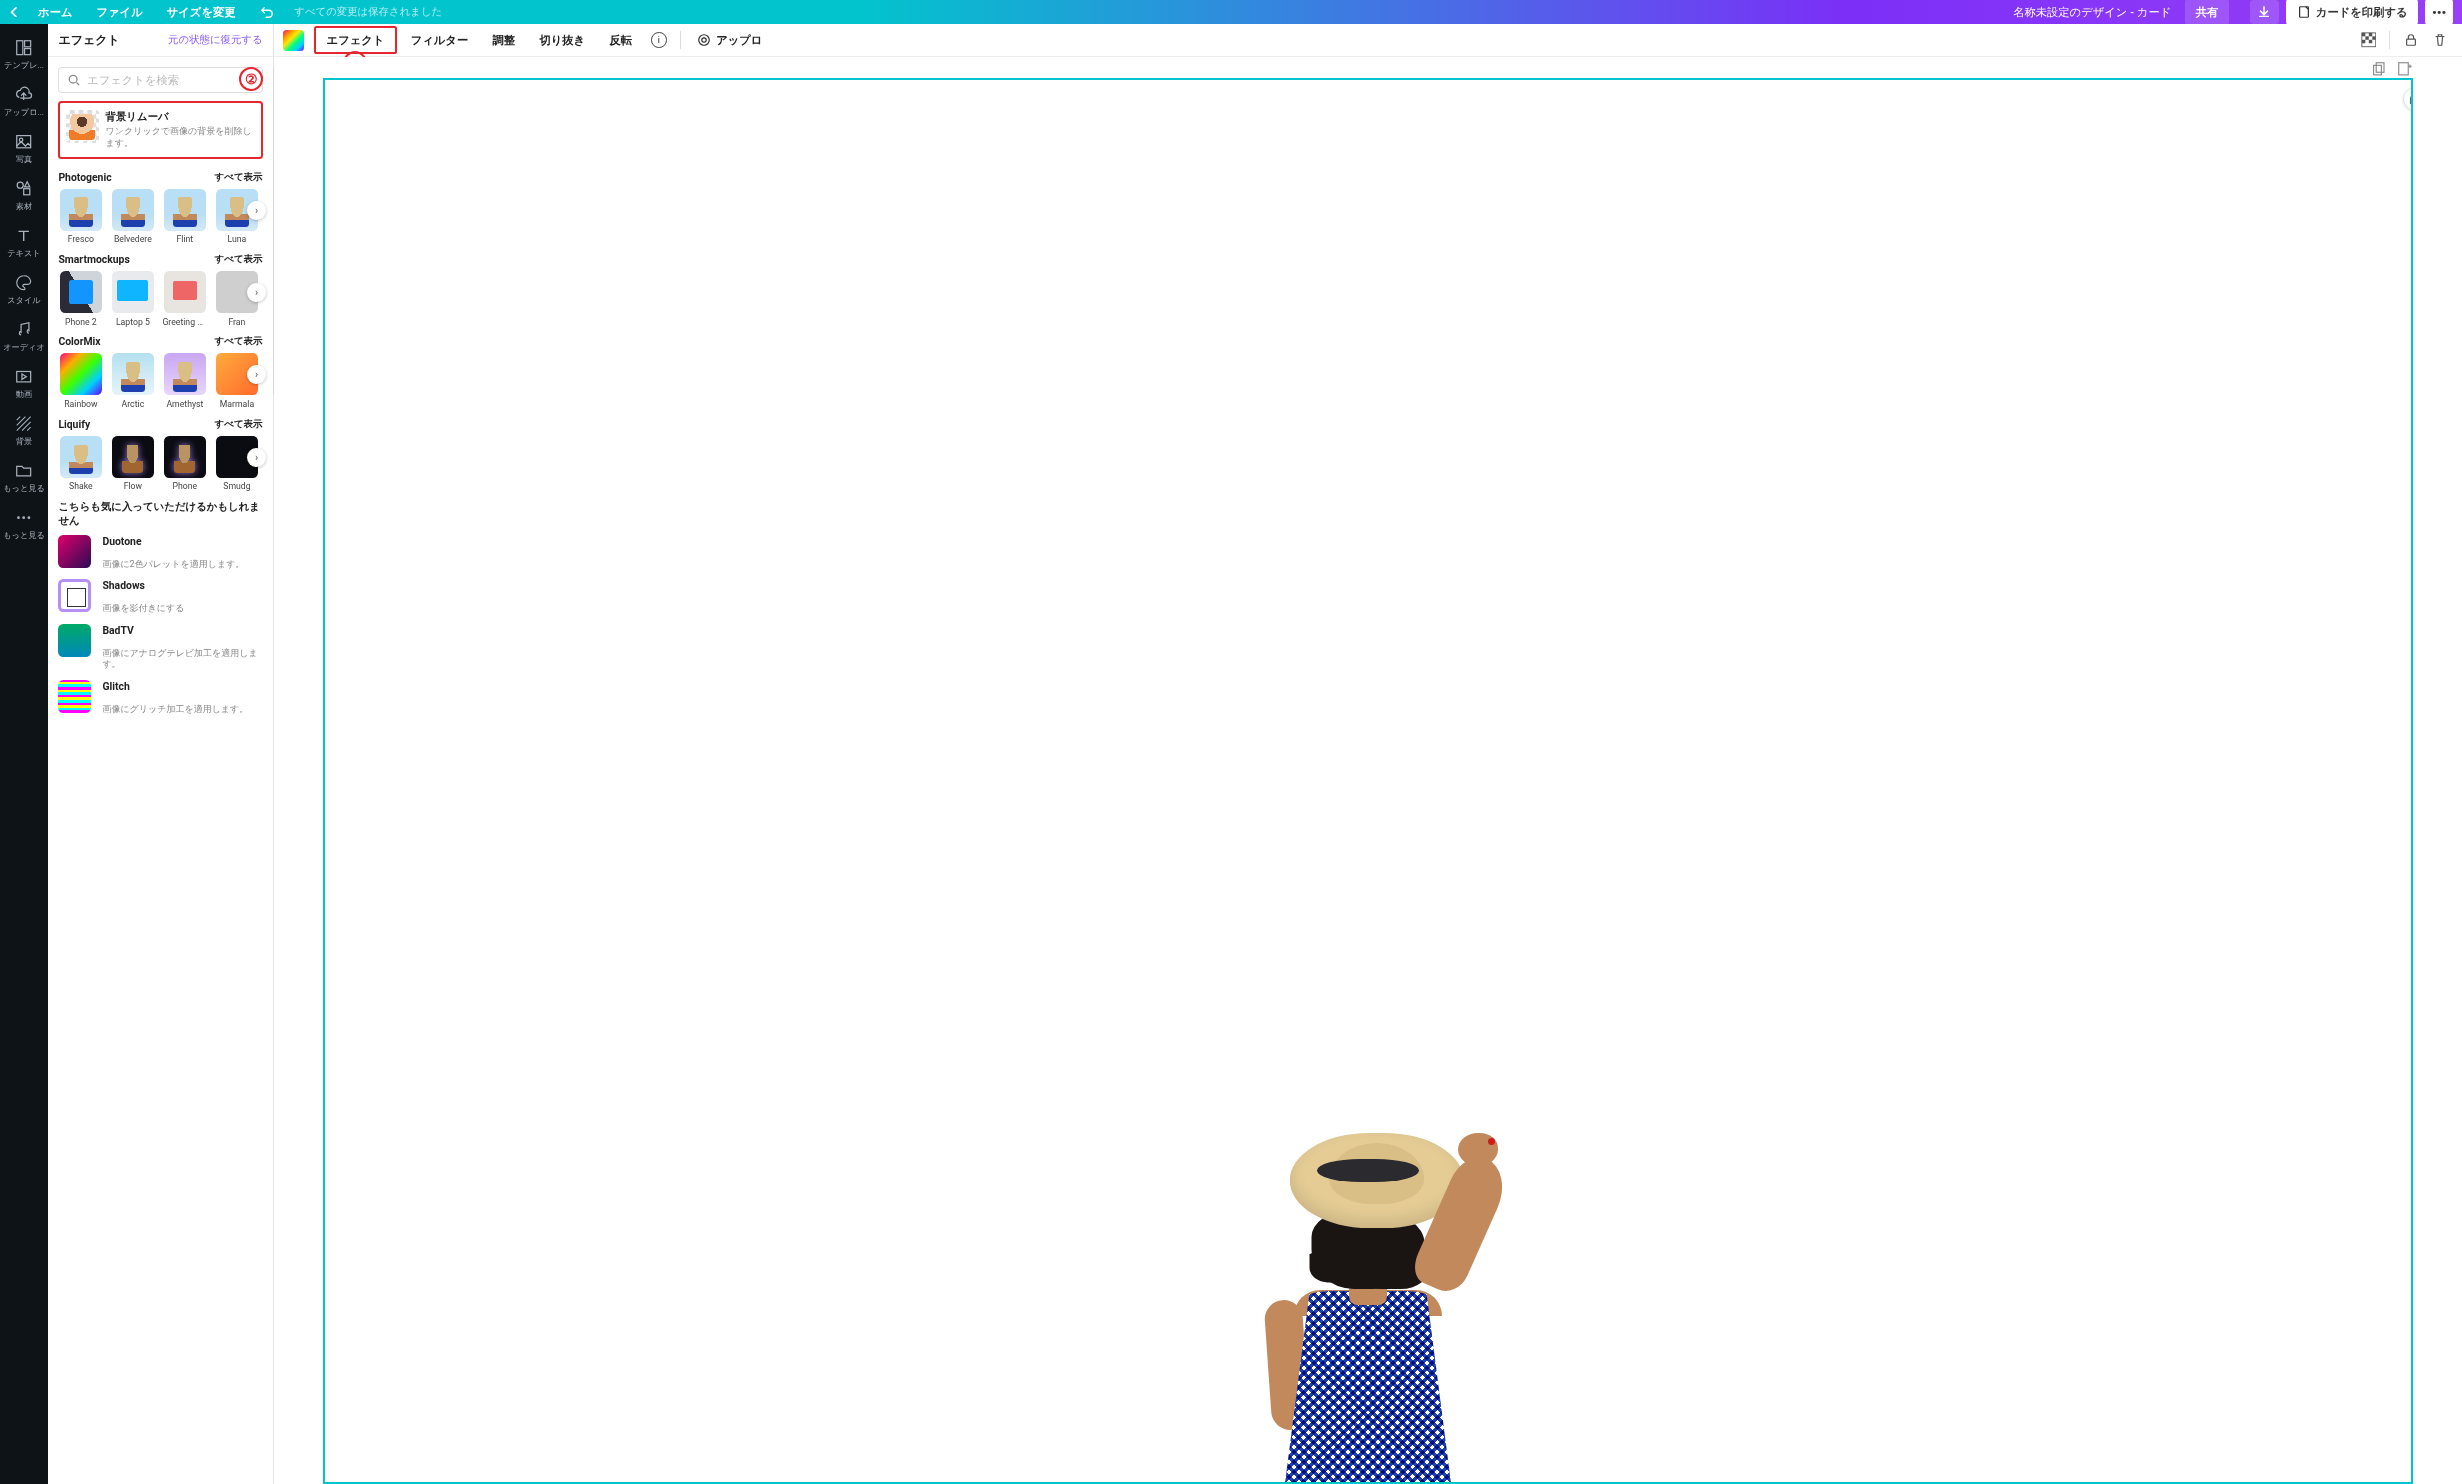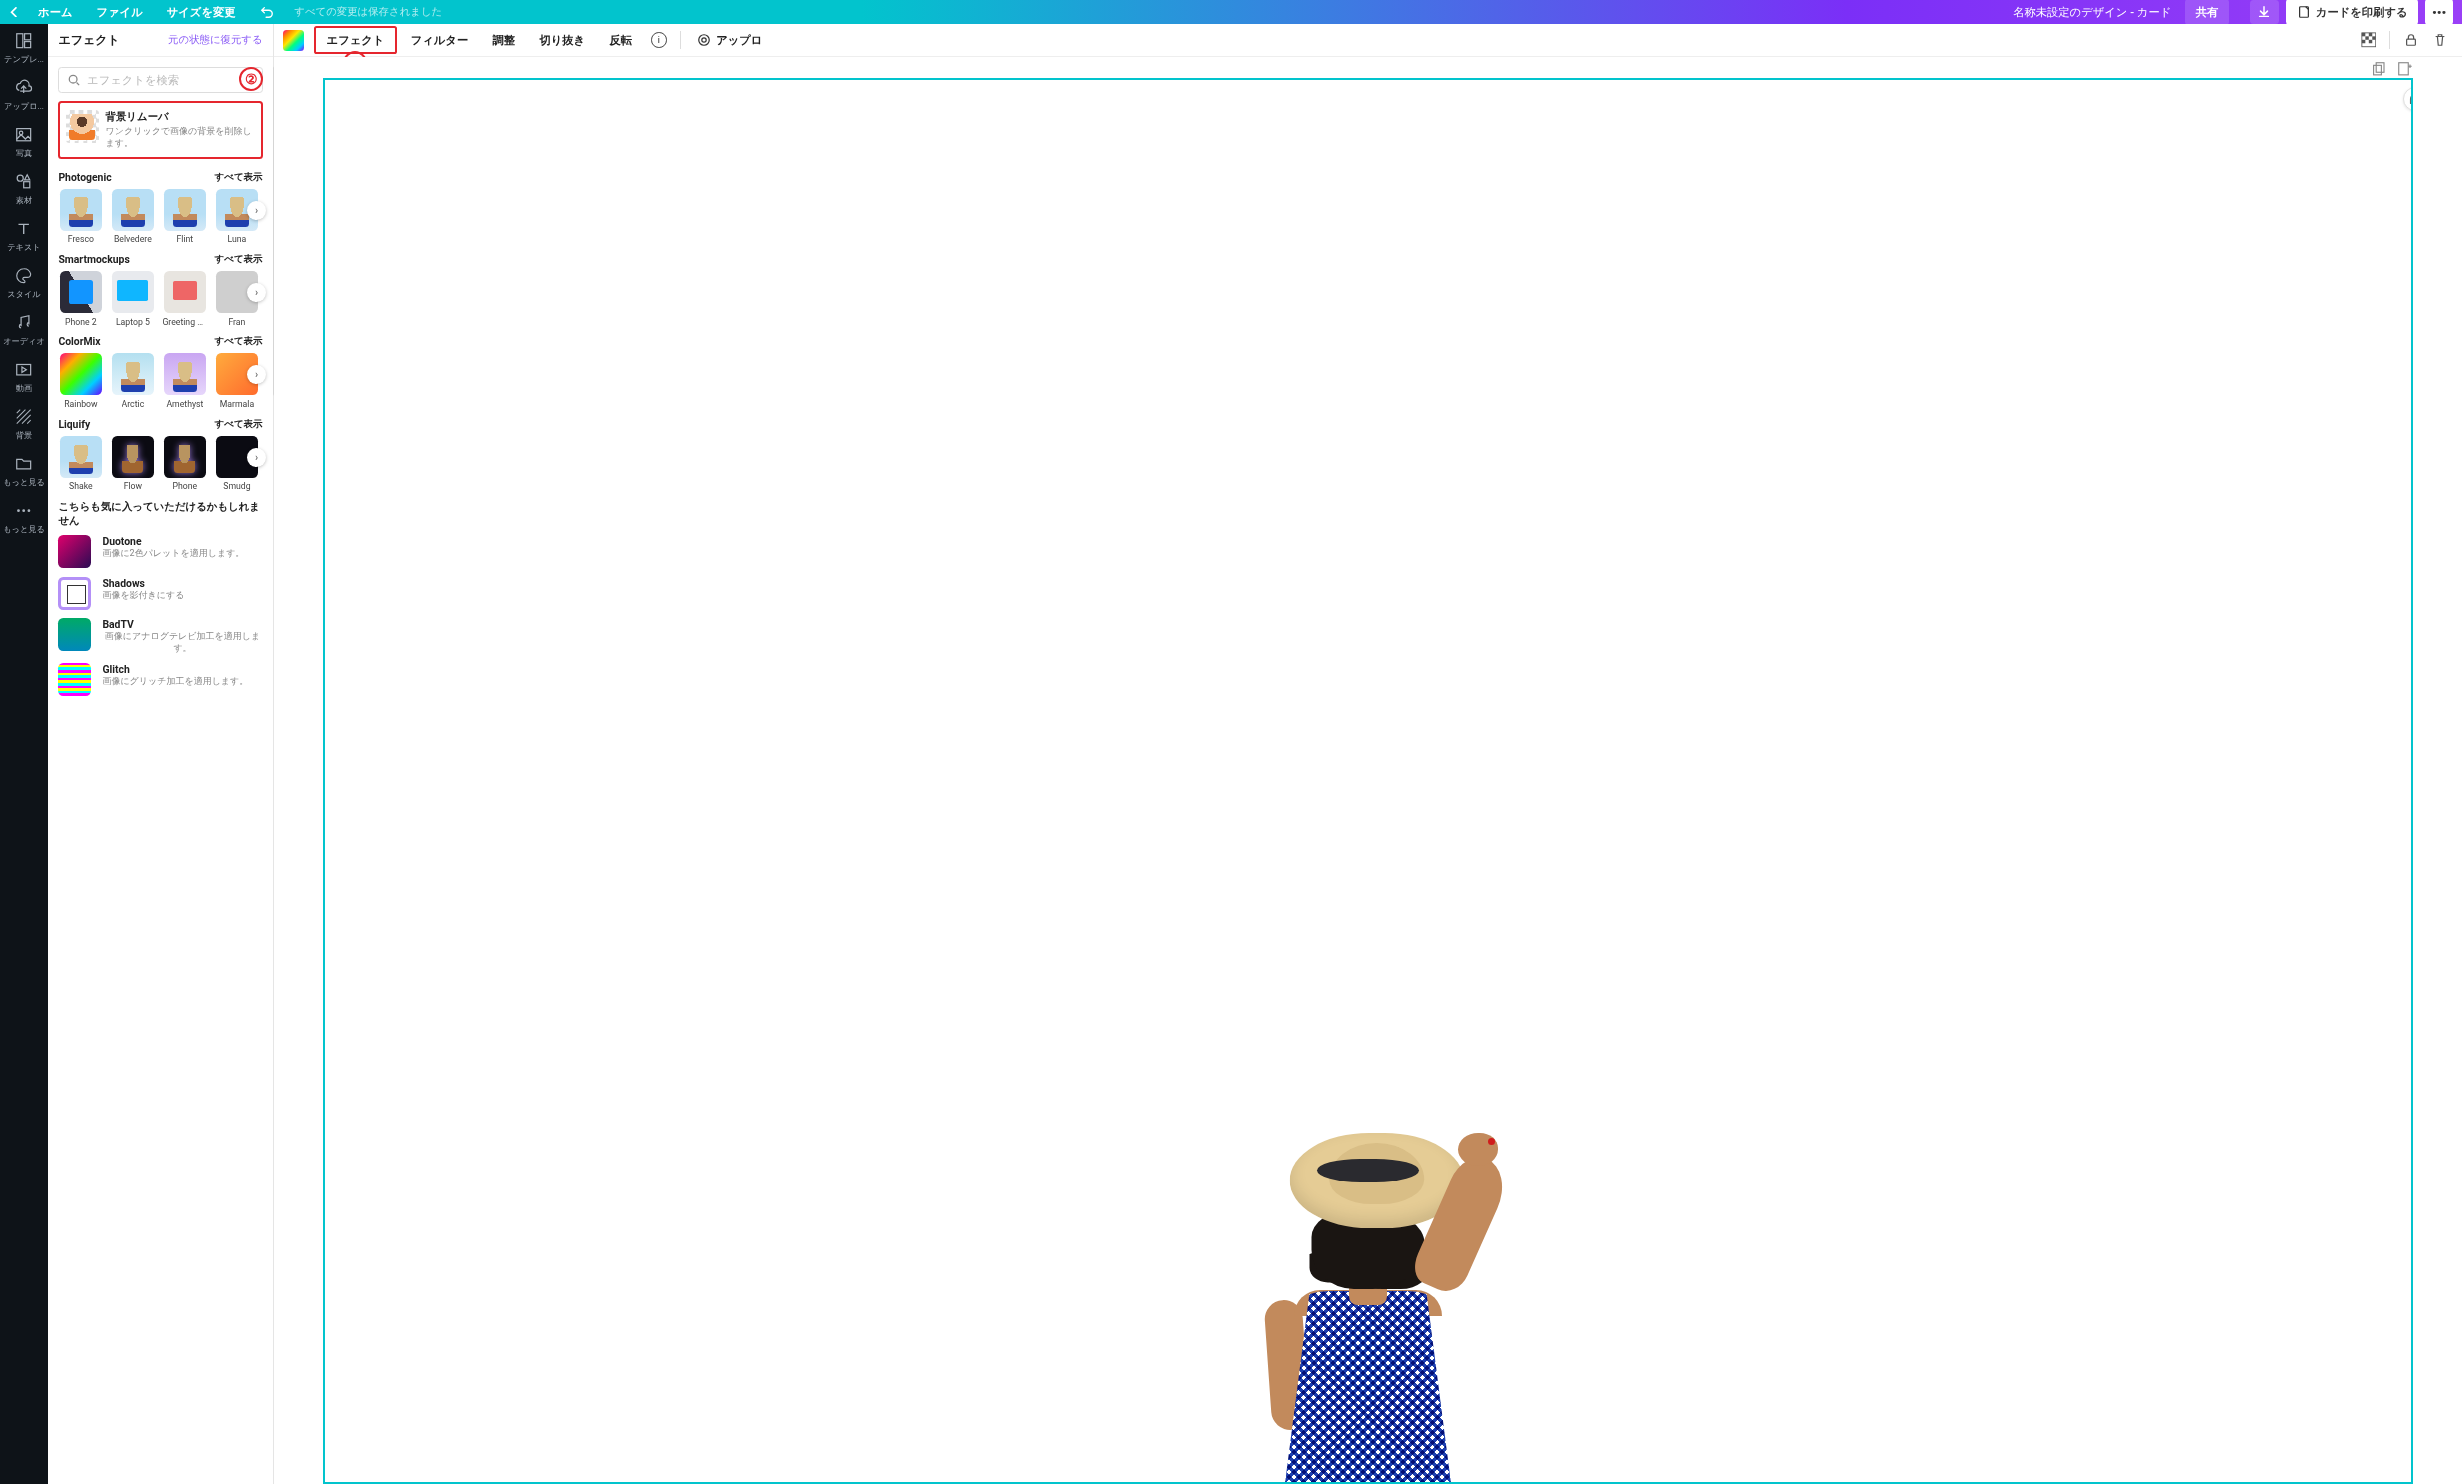--- a/index.html
+++ b/index.html
@@ -18,21 +18,21 @@
 .top-header .btn-share { background: rgba(255,255,255,0.15); border: none; color: #fff; padding: 5.2px 10.4px; border-radius: 3.5px; margin-right: 21px; cursor: pointer; font-size: 11.3px; font-weight: 600; }
 .top-header .btn-dl { background: rgba(255,255,255,0.15); border: none; padding: 5.2px 7.8px; border-radius: 3.5px; margin-right: 7px; cursor: pointer; display: flex; align-items: center; }
 .top-header .btn-print { background: #fff; color: #333; border: none; padding: 5.2px 10.4px; border-radius: 3.5px; margin-right: 7px; cursor: pointer; font-size: 11.3px; font-weight: 600; display: flex; align-items: center; gap: 5.2px; }
 .top-header .btn-more { background: #fff; color: #333; border: none; padding: 5.2px 7px; border-radius: 3.5px; cursor: pointer; font-weight: 700; }
 
 
 .body { flex: 1; display: flex; min-height: 0; }
 
 
 .vnav { width: 48px; background: #0e1318; display: flex; flex-direction: column; align-items: center; padding-top: 7px; color: #aab3bd; font-size: 8.2px; }
-.vnav .vitem { display: flex; flex-direction: column; align-items: center; justify-content: flex-start; width: 100%; height: 47px; cursor: pointer; gap: 3.5px; }
+.vnav .vitem { display: flex; flex-direction: column; align-items: center; justify-content: center; width: 100%; height: 47px; cursor: pointer; gap: 3.5px; }
 .vnav .vicon { width: 19px; height: 19px; display: flex; align-items: center; justify-content: center; }
 
 
 .effects-panel { width: 226px; background: #fff; border-right: 0.9px solid #e5e5e5; display: flex; flex-direction: column; position: relative; }
 .ep-header { height: 33px; display: flex; align-items: center; justify-content: space-between; padding: 0 10.4px; border-bottom: 0.9px solid #eee; }
 .ep-title { font-size: 12px; font-weight: 700; color: #222; }
 .ep-reset { font-size: 10.4px; color: #8b5cf6; cursor: pointer; }
 .ep-content { flex: 1; overflow-y: auto; padding: 10.4px; }
 .ep-scrollbar { position: absolute; right: -5.2px; top: 42px; width: 5.2px; height: 330px; background: #d5d5d5; border-radius: 2.6px; }
 
@@ -55,21 +55,21 @@
 .sect-row { display: flex; gap: 7px; position: relative; }
 .eff-item { display: flex; flex-direction: column; align-items: center; width: 45px; flex-shrink: 0; cursor: pointer; }
 .eff-thumb { width: 42px; height: 42px; border-radius: 5.2px; background: #87CEEB; position: relative; overflow: hidden; }
 .eff-label { font-size: 8.7px; color: #444; margin-top: 3.5px; white-space: nowrap; overflow: hidden; text-overflow: ellipsis; max-width: 45px; text-align: center; }
 .row-arrow { position: absolute; right: -3.5px; top: 12px; width: 19px; height: 19px; background: #fff; border-radius: 50%; box-shadow: 0 0.9px 3.5px rgba(0,0,0,0.25); display: flex; align-items: center; justify-content: center; cursor: pointer; font-size: 10.4px; color: #555; z-index: 2; }
 
 .also-title { font-size: 10.4px; font-weight: 700; color: #222; margin: 8.7px 0 7px; }
 .also-item { display: flex; gap: 11px; align-items: flex-start; margin-bottom: 8.7px; cursor: pointer; }
 .also-thumb { width: 33px; height: 33px; border-radius: 5.2px; flex-shrink: 0; }
 .also-item .txt .t1 { font-size: 10.4px; font-weight: 700; color: #222; }
-.also-item .txt .t2 { font-size: 9px; color: #888; margin-top: 0; line-height: 1.3; text-align: center; }
+.also-item .txt .t2 { font-size: 9px; color: #888; margin-top: 11px; line-height: 1.3; }
 
 
 .canvas-area { flex: 1; display: flex; flex-direction: column; background: #fff; min-width: 0; }
 .toolbar { height: 33px; border-bottom: 0.9px solid #eee; display: flex; align-items: center; padding: 0 8.7px; gap: 3.5px; font-size: 11.3px; color: #222; }
 .toolbar .color-sw { width: 21px; height: 21px; border-radius: 3.5px; background: linear-gradient(135deg, #ff0080, #ff8c00, #ffe600, #00ff80, #00cfff, #8a00ff); cursor: pointer; margin-right: 7px; }
 .toolbar .titem { padding: 4.3px 10.4px; font-weight: 700; cursor: pointer; border-radius: 2.6px; }
 .toolbar .titem.boxed { border: 2.2px solid #e5262e; position: relative; }
 .toolbar .info { width: 15.6px; height: 15.6px; border: 1.3px solid #444; border-radius: 50%; display: flex; align-items: center; justify-content: center; font-size: 8.7px; margin: 0 5.2px; cursor: pointer; }
 .toolbar .anim { display: flex; align-items: center; gap: 5.2px; margin-left: 8.7px; cursor: pointer; font-weight: 600; }
 .toolbar .tspacer { flex: 1; }

